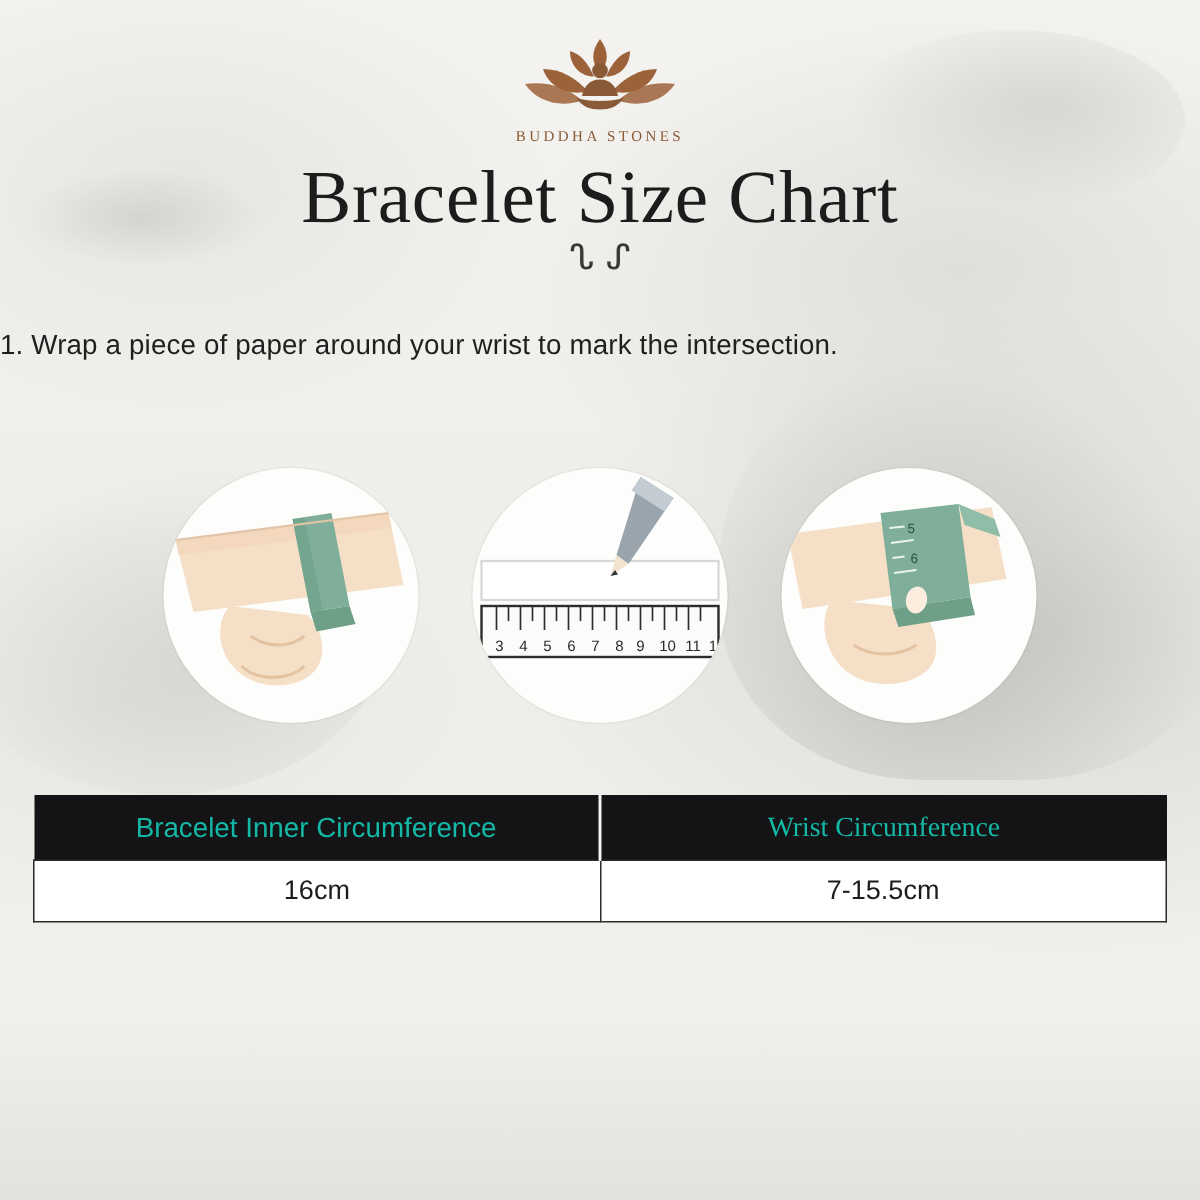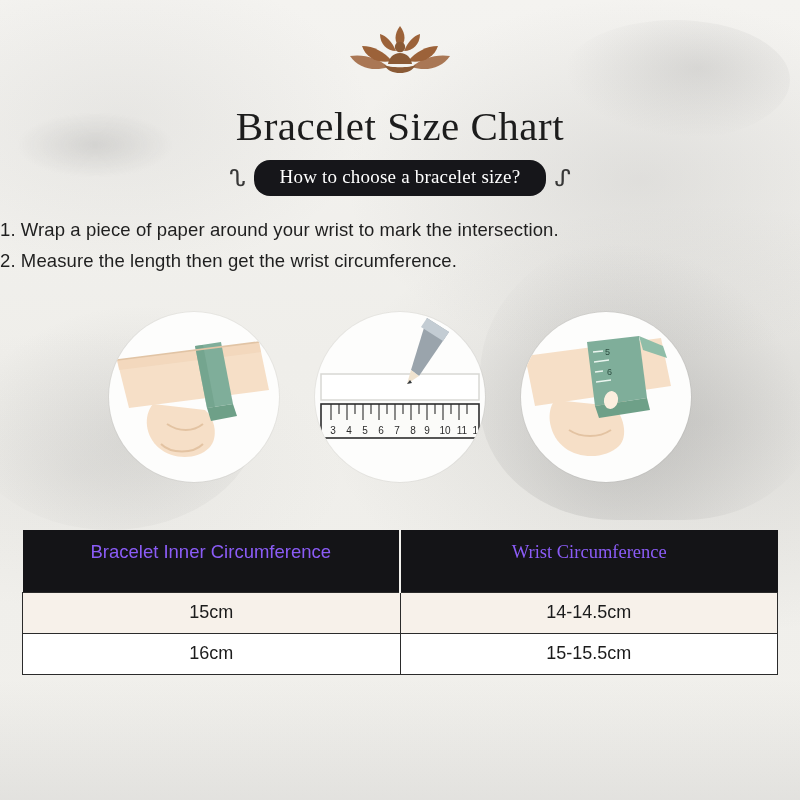--- a/index.html
+++ b/index.html
@@ -72,21 +72,21 @@
     color: #8a5a36;
     font-family: "Liberation Serif", serif;
   }
 
   
   .title {
     position: absolute;
     left: 0; right: 0; top: 102px;
     text-align: center;
     font-family: "Liberation Serif", serif;
-    font-size: 41px;
+    font-size: 50px;
     color: #1c1c1c;
     letter-spacing: 0.5px;
   }
 
   
   .banner-row {
     position: absolute;
     left: 0; right: 0; top: 160px;
     display: flex;
     align-items: center;
@@ -147,24 +147,24 @@
     top: 530px;
     width: 756px;
   }
   table {
     width: 100%;
     border-collapse: collapse;
     table-layout: fixed;
   }
   thead th {
     background: #141417;
-    color: #8b5cf6;
+    color: #14b8a6;
     font-weight: normal;
     font-size: 18.5px;
-    padding: 11px 0 29px 0;
+    padding: 11px 0 10px 0;
     text-align: center;
     border-right: 2px solid #f3f2ee;
   }
   thead th:last-child { border-right: none; font-family: Liberation Serif, serif; }
   tbody td {
     text-align: center;
     font-size: 18px;
     color: #1c1c1c;
     padding: 9px 0 10px 0;
     border: 1px solid #2b2b2b;
@@ -195,33 +195,32 @@
         <path d="M10 36 C18 48 34 52 48 47 C38 38 24 34 10 36 Z" opacity="0.85"></path>
         <path d="M110 36 C102 48 86 52 72 47 C82 38 96 34 110 36 Z" opacity="0.85"></path>
       </g>
       <g fill="#8a5a36">
 
         <circle cx="60" cy="27" r="5.2"></circle>
         <path d="M60 33 C53 33 49 38 48 44 L72 44 C71 38 67 33 60 33 Z"></path>
         <path d="M44 45 C48 51 53 53 60 53 C67 53 72 51 76 45 C70 48 50 48 44 45 Z"></path>
       </g>
     </svg>
+    <div class="logo-text">BUDDHA STONES</div>
   </div>
 
   <div class="title">Bracelet Size Chart</div>
 
   <div class="banner-row">
     <span class="orn">ᔐ</span>
-    <div class="banner">How to choose a bracelet size?</div>
     <span class="orn">ᔑ</span>
   </div>
 
   <div class="steps">
     <div class="step">1. Wrap a piece of paper around your wrist to mark the intersection.</div>
-    <div class="step">2. Measure the length then get the wrist circumference.</div>
   </div>
 
   <div class="circles">
 
     <div class="circle">
       <svg width="170" height="170" viewBox="0 0 170 170">
 
         <path d="M8 48 L150 30 L160 78 L20 96 Z" fill="#f6dfc7"></path>
         <path d="M8 48 L150 30 L152 40 L10 58 Z" fill="#efd2b3" opacity="0.5"></path>
 
@@ -321,25 +320,21 @@
 
   <div class="table-wrap">
     <table>
       <thead>
         <tr>
           <th>Bracelet Inner Circumference</th>
           <th>Wrist Circumference</th>
         </tr>
       </thead>
       <tbody>
-        <tr class="odd">
-          <td>15cm</td>
-          <td>14-14.5cm</td>
-        </tr>
         <tr class="even">
           <td>16cm</td>
-          <td>15-15.5cm</td>
+          <td>7-15.5cm</td>
         </tr>
       </tbody>
     </table>
   </div>
 
 </div>
 
 </body></html>

